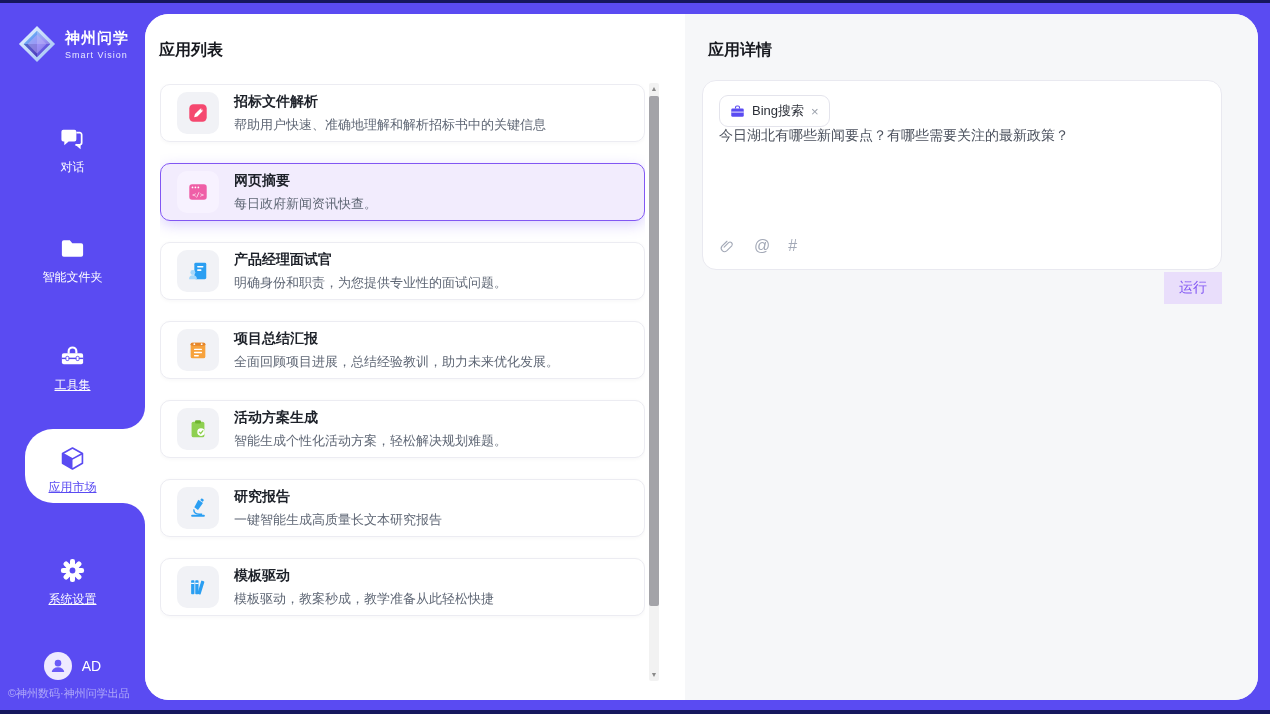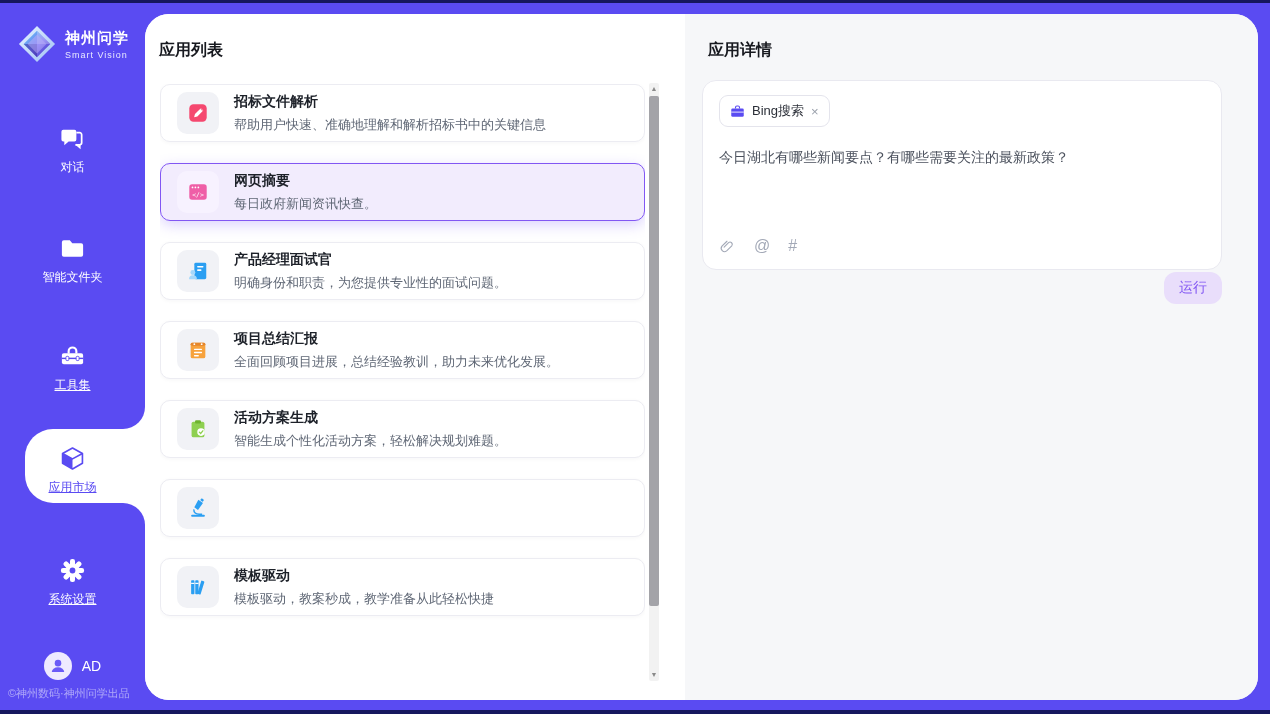--- a/index.html
+++ b/index.html
@@ -69,26 +69,26 @@
   
   .details-panel { position:relative; flex:1; background:#f6f7f9; padding:0 36px 0 18px; }
   .details-panel .panel-title { position:absolute; top:26px; left:23px; }
   .detail-card { position:absolute; top:66px; left:17px; right:36px; height:190px;
     background:#fff; border:1px solid #e9e9f0; border-radius:14px; padding:14px 16px;
     display:flex; flex-direction:column; }
   .chip { display:inline-flex; align-items:center; gap:7px; border:1px solid #e4e4ec;
     border-radius:9px; padding:6px 10px; background:#fff; width:max-content; cursor:default; }
   .chip-label { font-size:13px; color:#2b2f38; }
   .chip-close { color:#9aa0ab; font-size:13px; cursor:pointer; line-height:1; }
-  .prompt-text { margin-top:22px; font-size:14px; color:#4a505c; cursor:text; flex:1; }
+  .prompt-text { font-size:14px; color:#4a505c; cursor:text; flex:1; }
   .composer-icons { display:flex; align-items:center; gap:18px; color:#a3a9b7; }
   .composer-icons .glyph { font-size:16px; cursor:pointer; }
   .composer-icons svg { cursor:pointer; display:block; }
   .run-btn { position:absolute; top:258px; right:36px; background:#e9defb; color:#8257f3;
-    font-size:14px; border:none; border-radius:12px; padding:7px 15px; cursor:pointer; }
+    font-size:14px; border:none; border-radius:0; padding:7px 15px; cursor:pointer; }
 </style>
 </head>
 <body>
 
 <div class="frame">
 
   <div class="sidebar">
 
     <div class="logo-row">
       <svg class="logo-diamond" viewBox="0 0 40 40">
@@ -276,20 +276,24 @@
 
         <div class="card">
           <div class="icon-box">
             <svg width="22" height="22" viewBox="0 0 24 24">
               <path d="M12.4 3 l5 3.6-5.4 7.6-4-2.9 z" fill="#2b9ff2"></path>
               <rect x="14.8" y="2" width="3.4" height="2.6" rx=".8" fill="#2b9ff2" transform="rotate(35 16.5 3.3)"></rect>
               <path d="M7.5 13.5 c-.3 3.4 2.2 5.3 5.8 5.3 h3.2" fill="none" stroke="#2b9ff2" stroke-width="1.6"></path>
               <rect x="4.5" y="19.3" width="15" height="2.2" rx="1.1" fill="#2b9ff2"></rect>
             </svg>
           </div>
+          <div class="card-text">
+            <div class="card-title">研究报告</div>
+            <div class="card-desc">一键智能生成高质量长文本研究报告</div>
+          </div>
         </div>
 
         <div class="card">
           <div class="icon-box">
             <svg width="22" height="22" viewBox="0 0 24 24">
               <rect x="4.5" y="4.5" width="3.6" height="15.5" rx=".9" fill="#2b9ff2"></rect>
               <rect x="9" y="4.5" width="3.6" height="15.5" rx=".9" fill="#2b9ff2"></rect>
               <rect x="13.4" y="5" width="3.6" height="15.3" rx=".9" fill="#2b9ff2" transform="rotate(17 15.2 12.6)"></rect>
               <rect x="4.5" y="7.4" width="3.6" height="1.3" fill="#fff"></rect>
               <rect x="9" y="7.4" width="3.6" height="1.3" fill="#fff"></rect>

